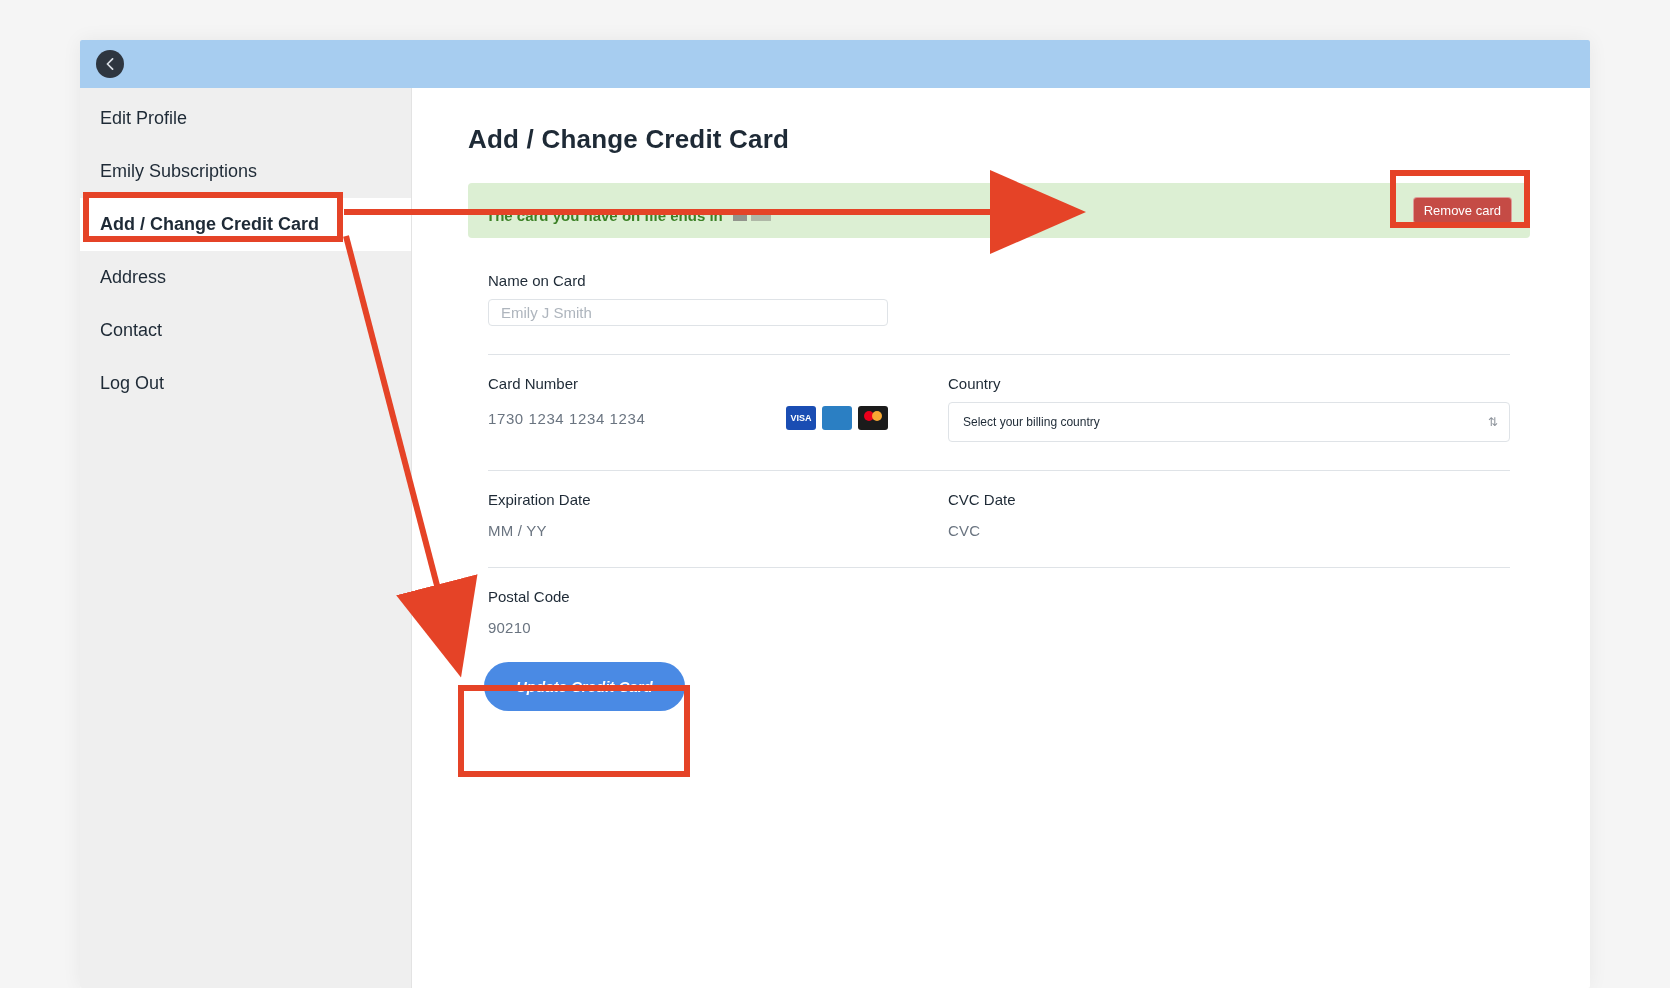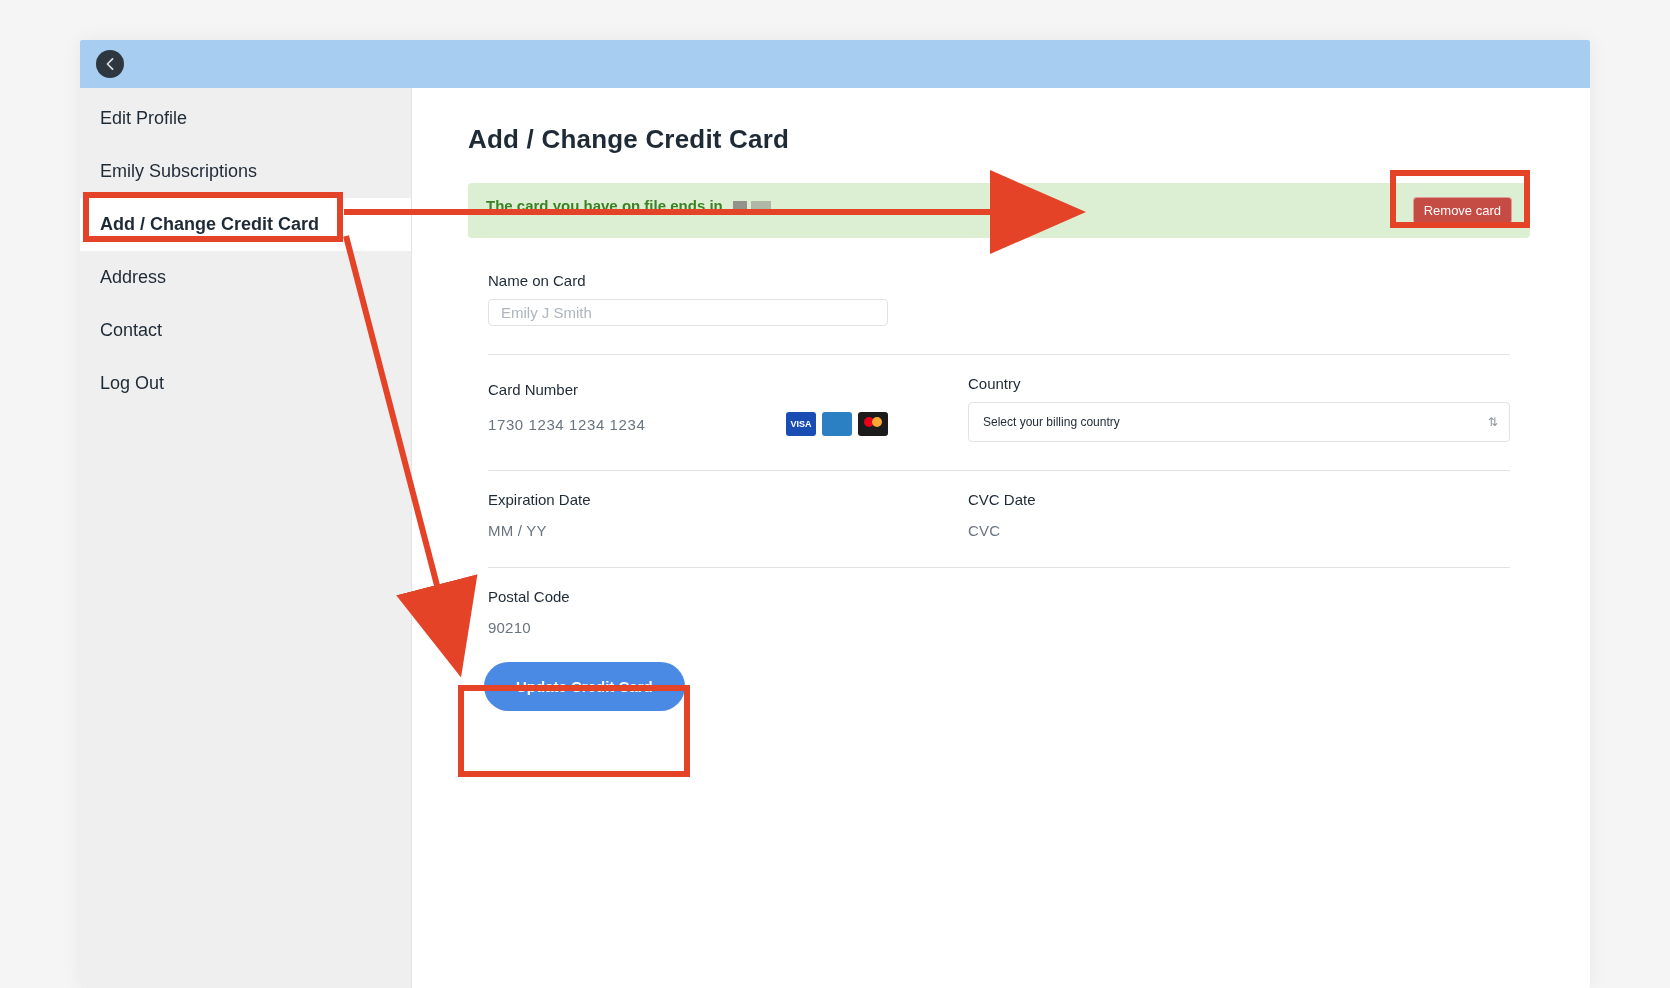--- a/index.html
+++ b/index.html
@@ -47,21 +47,21 @@
   }
   .side-item.active{
     background:var(--bg-canvas);font-weight:700;
   }
   .main{
     flex:1;padding:36px 60px 0 56px;box-sizing:border-box;position:relative;overflow:auto;
   }
   .page-title{font-size:26px;font-weight:800;margin:0 0 28px 0;letter-spacing:.2px;}
   .alert{
     background:var(--alert-green-bg);border-radius:4px;
-    padding:14px 18px;display:flex;align-items:flex-start;justify-content:space-between;
+    padding:14px 18px;display:flex;align-items:flex-end;justify-content:space-between;
     margin-bottom:34px;
   }
   .alert-text{color:var(--alert-green-tx);font-size:15px;font-weight:700;display:flex;align-items:center;gap:6px;}
   .redact{display:inline-flex;gap:4px;margin-left:4px;}
   .redact span{display:inline-block;height:10px;background:#8a8a84;}
   .redact span:nth-child(1){width:14px;opacity:.9;}
   .redact span:nth-child(2){width:20px;opacity:.55;}
   .btn-danger{
     background:var(--danger);color:#fff;border:1px solid rgba(255,255,255,.45);
     padding:5px 10px;font-size:13px;border-radius:4px;cursor:pointer;
@@ -69,21 +69,21 @@
   }
   .form{padding:0 20px;}
   .field{margin-bottom:14px;}
   .label{font-size:15px;color:var(--text-dark);margin-bottom:10px;}
   .input{
     width:400px;max-width:100%;height:27px;border:1px solid var(--border);border-radius:4px;
     padding:0 12px;font-size:15px;color:var(--text-dark);box-sizing:border-box;background:#fff;
   }
   .input::placeholder{color:#aeb5bd;}
   hr.sep{border:none;border-top:1px solid var(--border);margin:28px 0 20px 0;}
-  .row{display:flex;gap:60px;align-items:center;}
+  .row{display:flex;gap:40px;}
   .col{flex:1;min-width:0;}
   .placeholder-line{color:var(--text-muted);font-size:15px;margin-top:14px;letter-spacing:.2px;}
   .card-icons{display:inline-flex;gap:6px;margin-left:auto;vertical-align:middle;}
   .card-number-line{display:flex;align-items:center;margin-top:14px;max-width:400px;}
   .card-number-line .ph{color:var(--text-muted);font-size:15px;letter-spacing:.6px;}
   .cicon{width:30px;height:24px;border-radius:3px;display:inline-flex;align-items:center;justify-content:center;font-size:9px;color:#fff;font-weight:700;}
   .visa{background:#1a4db3;}
   .amex{background:#2b7fc3;}
   .mc{background:#1b1b1b;position:relative;}
   .mc::before,.mc::after{content:"";position:absolute;width:10px;height:10px;border-radius:50%;top:5px;}
@@ -91,21 +91,21 @@
   .mc::after{background:#f79e1b;right:6px;mix-blend-mode:screen;}
   .select{
     width:100%;height:40px;border:1px solid var(--border);border-radius:4px;background:#fff;
     padding:0 34px 0 14px;font-size:12px;color:var(--text-dark);box-sizing:border-box;
     appearance:none;position:relative;
   }
   .select-wrap{position:relative;margin-top:6px;}
   .select-wrap .chev{position:absolute;right:12px;top:50%;transform:translateY(-50%);color:#8c929a;font-size:12px;pointer-events:none;}
   .btn-primary{
     background:var(--primary);color:#fff;border:none;border-radius:30px;
-    padding:16px 32px;font-size:15px;font-weight:700;cursor:pointer;
+    padding:16px 32px;font-size:15px;font-weight:700;cursor:pointer;font-style:italic;
   }
   .submit-area{margin-top:26px;margin-left:-4px;}
 
   
   .hl{position:absolute;border:6px solid var(--highlight);box-sizing:border-box;pointer-events:none;z-index:50;}
 
   .arrow{position:absolute;z-index:51;pointer-events:none;}
   .arrow svg{overflow:visible;}
 </style>
 </head>

